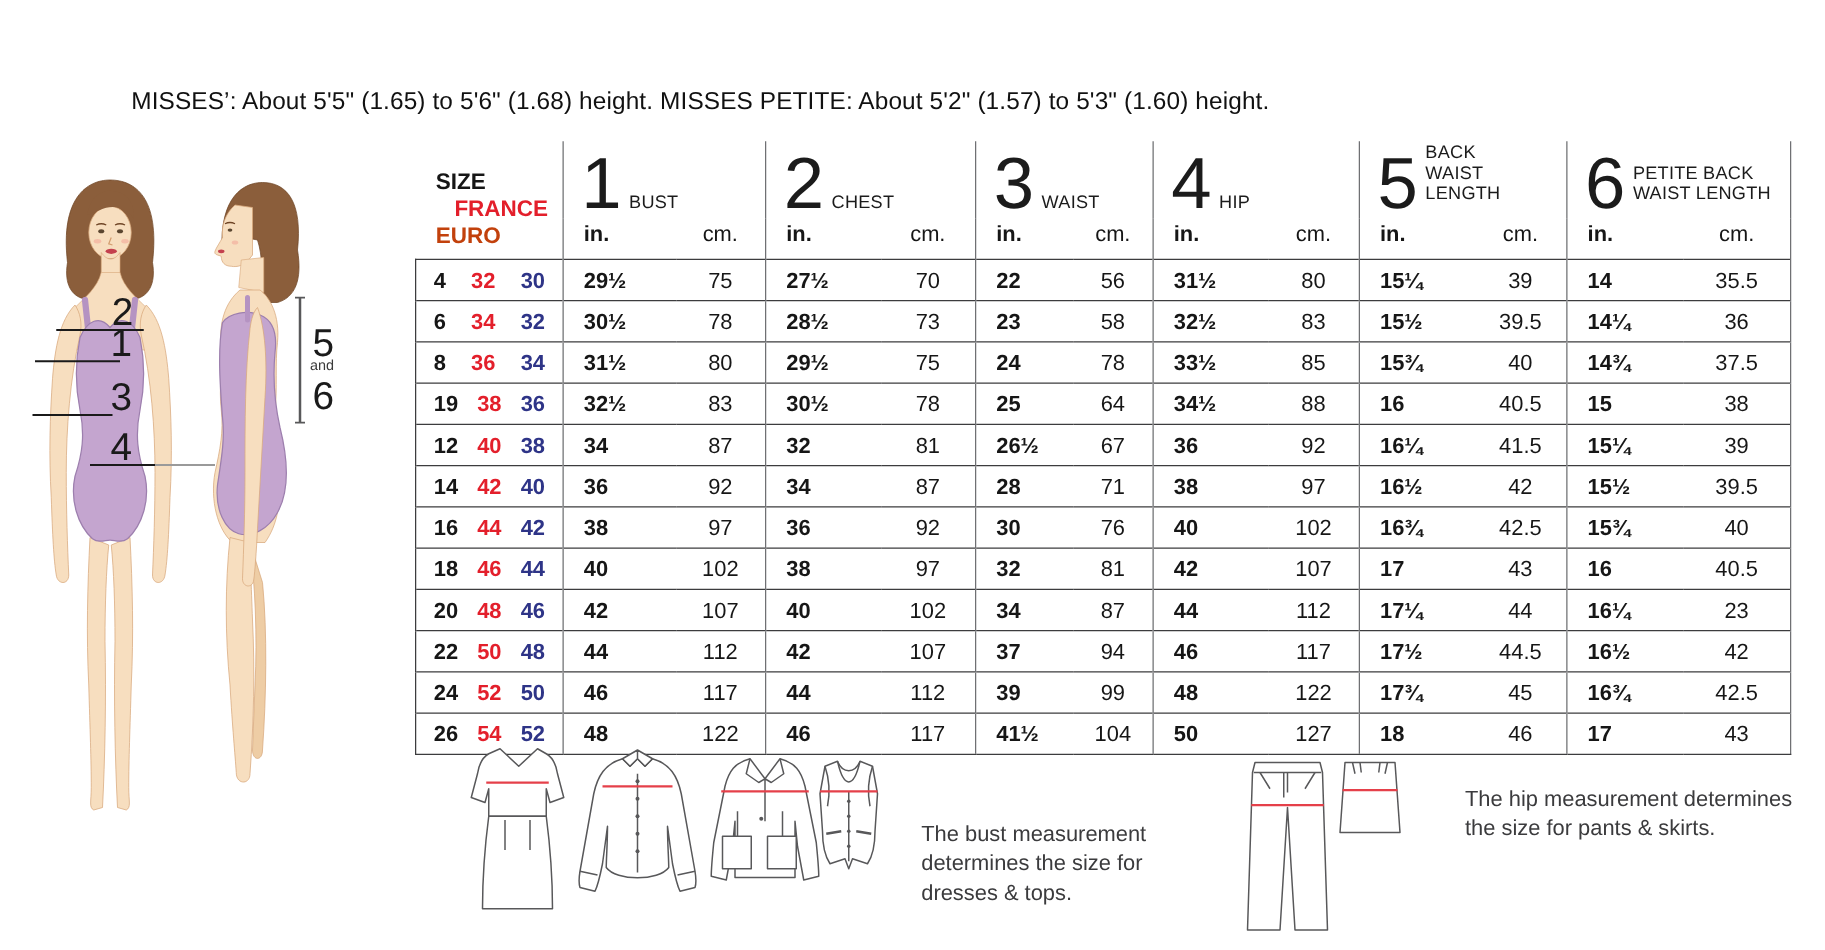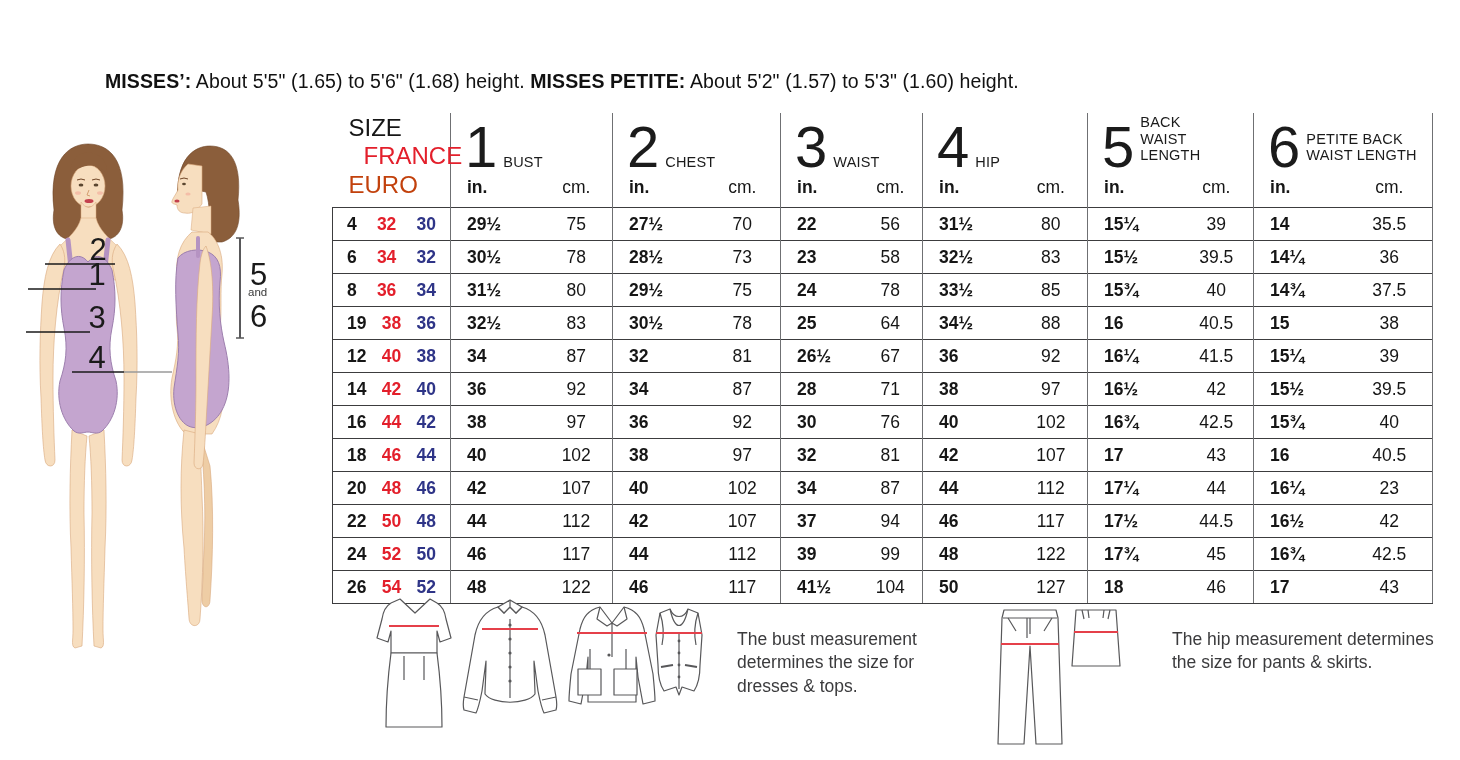--- a/index.html
+++ b/index.html
@@ -1,34 +1,34 @@
 <!DOCTYPE html>
 <html><head>
 <meta charset="utf-8">
 <style>
   html,body{margin:0;padding:0;background:#ffffff;}
   .page{position:relative;width:1460px;height:760px;background:#fff;overflow:hidden;
         font-family:"Liberation Sans",sans-serif;color:#161616;}
 
   
   .top-line{position:absolute;left:105px;top:70px;font-size:19.5px;letter-spacing:.1px;color:#111;}
-  .top-line b{font-weight:700;}
+  .top-line b{font-weight:400;}
 
   
   table.size-table{position:absolute;left:332px;top:113px;width:1100px;border-collapse:collapse;
                    table-layout:fixed;}
   .size-table th,.size-table td{padding:0;margin:0;font-weight:400;vertical-align:middle;}
   .grp{border-left:1.5px solid #6f7073;}
   .lastcol{border-right:1.5px solid #6f7073;}
   .size-table tbody td{border-top:1.5px solid #3c3c3e;height:32px;font-size:17.5px;}
   .size-table tbody tr:last-child td{border-bottom:1.5px solid #3c3c3e;}
   .size-table tbody td.c-size{border-left:1.5px solid #3c3c3e;}
 
   th.size-head{vertical-align:bottom;text-align:left;padding:0 0 8px 16px;}
-  .size-head .sh{font-size:24px;font-weight:400;line-height:1.18;}
+  .size-head .sh{font-size:18px;font-weight:700;line-height:1.18;}
   .sh-size{color:#161616;}
   .sh-france{color:#e31f2b;margin-left:15px;}
   .sh-euro{color:#c2410c;}
 
   th.colhead-th{height:62px;vertical-align:top;}
   .colhead{display:flex;align-items:flex-end;padding-left:14px;height:60px;}
   .colnum{font-size:58px;line-height:.92;font-weight:400;color:#1b1b1b;}
   .collabel{font-size:14.5px;font-weight:400;color:#1b1b1b;text-align:left;
             margin:0 0 3px 6px;line-height:1.12;letter-spacing:.2px;}
   .lbl4{width:62px;margin-bottom:10px;}
@@ -45,21 +45,21 @@
   .v-euro{color:#2e3487;}
   td.c-in{font-weight:700;text-align:left;padding-left:16px;}
   td.c-cm{font-weight:400;text-align:center;}
 
   
   .figures{position:absolute;left:12px;top:138px;width:310px;height:530px;}
 
   
   .garment{position:absolute;}
   .note{position:absolute;font-size:17.5px;line-height:1.33;color:#3b3b3d;}
-  .note-bust{left:737px;top:628px;width:198px;}
+  .note-bust{left:737px;top:656px;width:198px;}
   .note-hip{left:1172px;top:628px;width:290px;}
 </style>
 </head>
 <body>
 
 <div class="page">
 
   <div class="top-line"><b>MISSES’:</b><span> About 5'5" (1.65) to 5'6" (1.68) height. </span><b>MISSES PETITE:</b><span> About 5'2" (1.57) to 5'3" (1.60) height.</span></div>
 
   <div class="figures">

